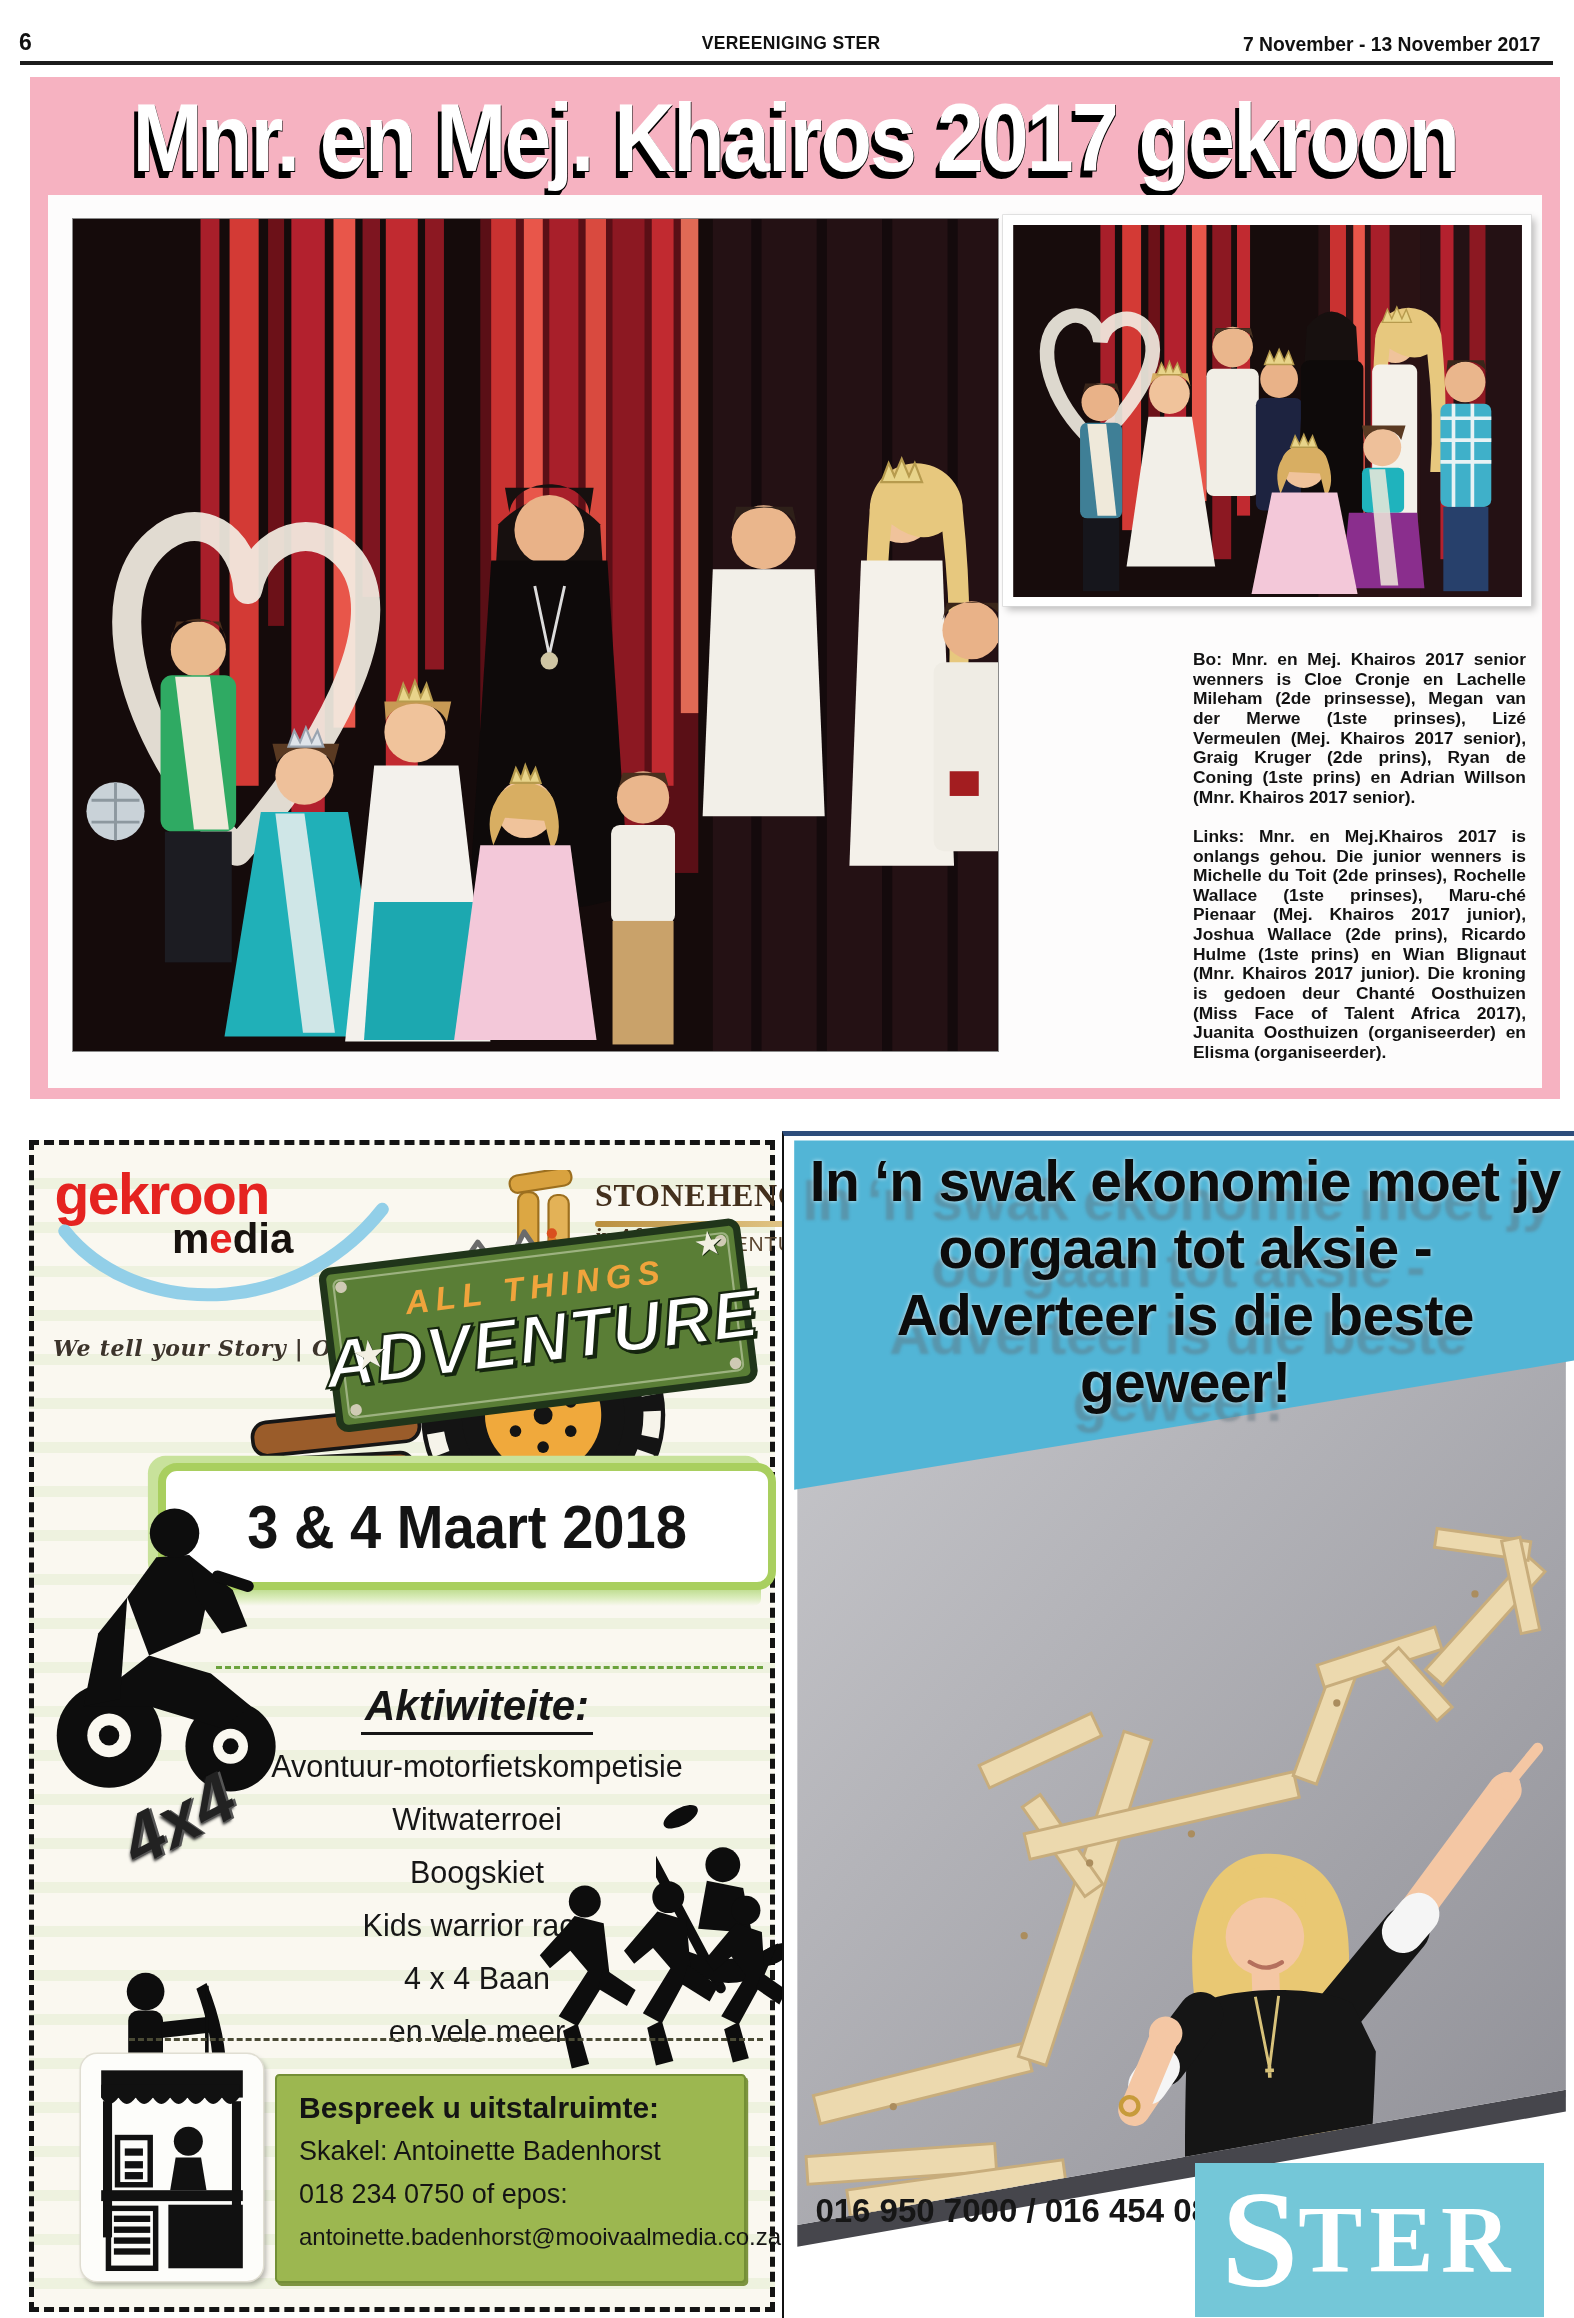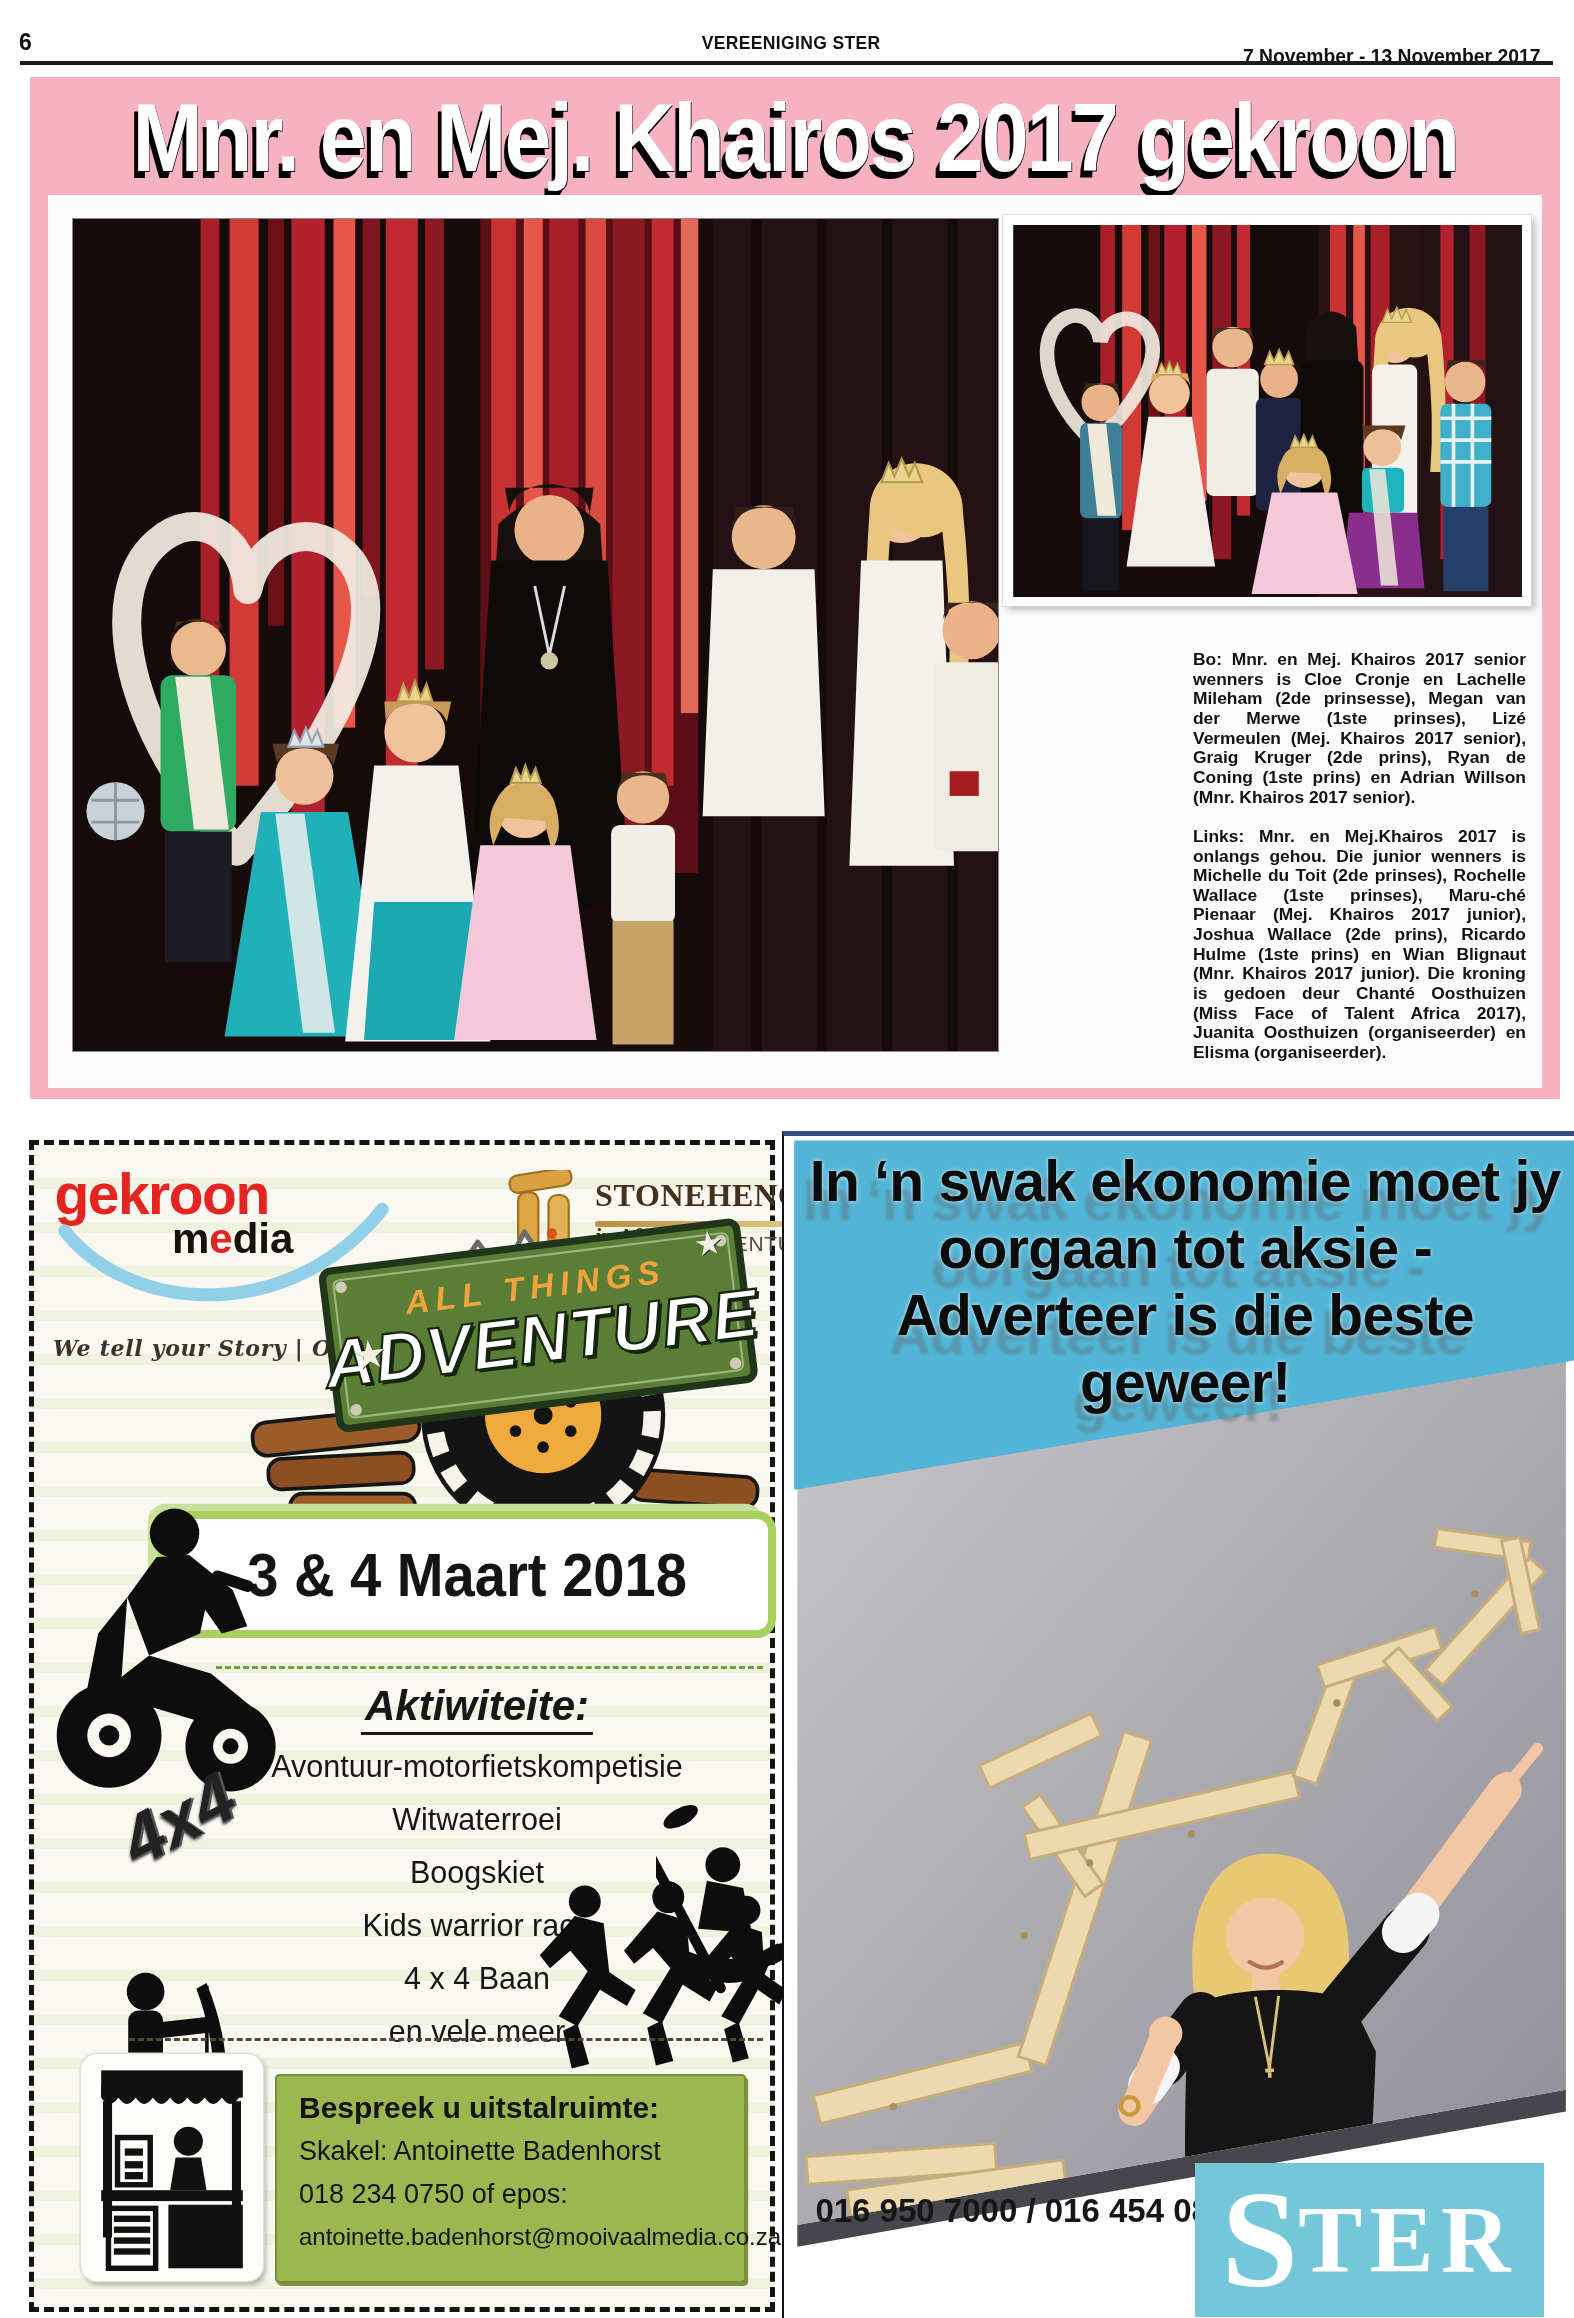--- a/index.html
+++ b/index.html
@@ -4,21 +4,21 @@
 <style>
   html,body{margin:0;padding:0;background:#fff;}
   #page{position:relative;width:1574px;height:2319px;background:#fff;overflow:hidden;
         font-family:"Liberation Sans",sans-serif;color:#111;}
   .abs{position:absolute;}
 
   
   #page-num{left:19px;top:29px;font-size:23px;font-weight:bold;}
   #masthead{left:4px;top:32px;width:100%;text-align:center;font-size:19px;font-weight:bold;letter-spacing:0.4px;}
   #masthead span,#date-range span{display:inline-block;transform:scaleX(.92);}
-  #date-range{right:20.4px;top:32px;font-size:21px;font-weight:bold;text-align:right;margin-top:12px;}
+  #date-range{right:20.4px;top:32px;font-size:21px;font-weight:bold;text-align:right;}
   #header-rule{left:20.4px;top:61px;width:1533px;height:0;border-top:4.4px solid #1c1c1c;}
 
   
   #pink-box{left:22px;top:77px;width:1530px;height:1022px;background:#f6b2c1;margin-left:8px;}
   #headline{left:0;top:5.8px;width:100%;text-align:center;white-space:nowrap;}
   #headline span{display:inline-block;font-size:96px;font-weight:bold;letter-spacing:-2.2px;
     transform:scaleX(.88);color:#fff;text-shadow:-4.4px 7.3px 0 #000,0.7px 0.7px 0 #000;}
   #white-panel{left:18px;top:118px;width:1494px;height:893px;background:#fdfcfc;}
   #photo-main{left:42px;top:141px;width:925px;height:832px;border:1.5px solid #8a8a8a;background:#140a0a;}
   #photo-small{left:973px;top:138px;width:509px;height:372px;background:#fff;padding:9.5px;
@@ -49,21 +49,21 @@
   #ata-line1{font-size:33px;font-weight:bold;font-style:italic;letter-spacing:6.5px;color:#f0a43c;}
   #ata-line2{font-size:68px;font-weight:bold;font-style:italic;letter-spacing:1.5px;color:#fff;
      -webkit-text-stroke:2.2px #15250f;text-shadow:2.9px 2.9px 0 #15250f;line-height:.95;}
   .sign-star{position:absolute;color:#f2efe2;text-shadow:0.7px 0.7px 0 #15250f;}
   #star-left{left:13px;top:70px;font-size:39px;}
   #star-right{right:11.6px;top:4.4px;font-size:33px;}
   #date-band{left:113px;top:430px;width:614px;height:30.5px;border-radius:7.3px;
      background:linear-gradient(180deg,#8fc344,#dcedbe 75%,rgba(220,237,190,0));}
   #date-box{left:124px;top:318px;width:602px;height:111px;background:#fff;
      border:8px solid #a9cf5f;border-radius:19px;box-shadow:-11.6px -8.7px 0 -1.5px #c8e29b;
-     display:flex;align-items:center;justify-content:center;margin-top:48px;}
+     display:flex;align-items:center;justify-content:center;}
   #date-box span{display:inline-block;font-size:61px;font-weight:bold;transform:scaleX(.92);color:#141414;}
   #dash-green{left:182px;top:521px;width:547px;border-top:3.6px dashed #6aa23c;}
   #activities{left:174px;top:537px;width:538px;text-align:center;color:#161616;}
   #act-title{display:inline-block;font-size:42px;font-weight:bold;font-style:italic;
      border-bottom:3.6px solid #161616;padding:0 4.4px 1.5px;}
   .act-line{font-size:30.5px;margin-top:18px;}
   .act-line:first-of-type{margin-top:14.5px;}
   #stamp-4x4{left:86px;top:634px;transform:rotate(-28deg);font-size:70px;font-weight:bold;
      font-style:italic;color:#222;text-shadow:2.2px 1.5px 0 #555,-1.5px 2.2px 2.9px #333;}
   #dash-dark{left:95px;top:893px;width:634px;border-top:3.6px dashed #4a4a35;}

